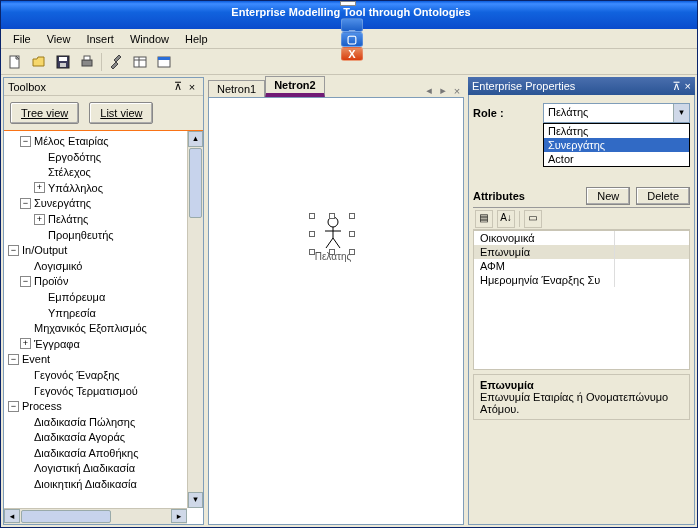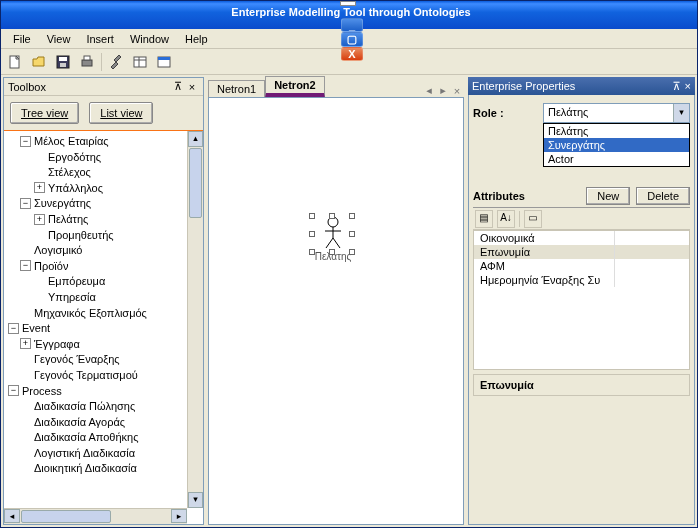--- a/index.html
+++ b/index.html
@@ -155,27 +155,28 @@
     </div>
     <div class="tree-wrap">
       <div class="tree">
         <div class="node" style="padding-left:12px"><span class="exp">−</span><span class="lbl">Μέλος Εταιρίας</span></div>
         <div class="node" style="padding-left:40px"><span class="lbl">Εργοδότης</span></div>
         <div class="node" style="padding-left:40px"><span class="lbl">Στέλεχος</span></div>
         <div class="node" style="padding-left:26px"><span class="exp">+</span><span class="lbl">Υπάλληλος</span></div>
         <div class="node" style="padding-left:12px"><span class="exp">−</span><span class="lbl">Συνεργάτης</span></div>
         <div class="node" style="padding-left:26px"><span class="exp">+</span><span class="lbl">Πελάτης</span></div>
         <div class="node" style="padding-left:40px"><span class="lbl">Προμηθευτής</span></div>
+        <div class="node" style="padding-left:0"><span class="exp">−</span><span class="lbl">In/Output</span></div>
         <div class="node" style="padding-left:26px"><span class="lbl">Λογισμικό</span></div>
         <div class="node" style="padding-left:12px"><span class="exp">−</span><span class="lbl">Προϊόν</span></div>
         <div class="node" style="padding-left:40px"><span class="lbl">Εμπόρευμα</span></div>
         <div class="node" style="padding-left:40px"><span class="lbl">Υπηρεσία</span></div>
         <div class="node" style="padding-left:26px"><span class="lbl">Μηχανικός Εξοπλισμός</span></div>
+        <div class="node" style="padding-left:12px"><span class="exp">+</span><span class="lbl">Έγγραφα</span></div>
         <div class="node" style="padding-left:0"><span class="exp">−</span><span class="lbl">Event</span></div>
-        <div class="node" style="padding-left:12px"><span class="exp">+</span><span class="lbl">Έγγραφα</span></div>
         <div class="node" style="padding-left:26px"><span class="lbl">Γεγονός Έναρξης</span></div>
         <div class="node" style="padding-left:26px"><span class="lbl">Γεγονός Τερματισμού</span></div>
         <div class="node" style="padding-left:0"><span class="exp">−</span><span class="lbl">Process</span></div>
         <div class="node" style="padding-left:26px"><span class="lbl">Διαδικασία Πώλησης</span></div>
         <div class="node" style="padding-left:26px"><span class="lbl">Διαδικασία Αγοράς</span></div>
         <div class="node" style="padding-left:26px"><span class="lbl">Διαδικασία Αποθήκης</span></div>
         <div class="node" style="padding-left:26px"><span class="lbl">Λογιστική Διαδικασία</span></div>
         <div class="node" style="padding-left:26px"><span class="lbl">Διοικητική Διαδικασία</span></div>
       </div>
       <div class="vscroll">
@@ -266,17 +267,18 @@
               <div class="c1">ΑΦΜ</div>
               <div class="c2"></div>
             </div>
           <div class="row">
               <div class="c1">Ημερομηνία Έναρξης Συ</div>
               <div class="c2"></div>
             </div>
         </div>
         <div class="desc">
           <div class="dt">Επωνυμία</div>
+          <div>Επωνυμία Εταιρίας ή Ονοματεπώνυμο Ατόμου.</div>
         </div>
       </div>
     </div>
   </div>
 </div>
 
 </body></html>

